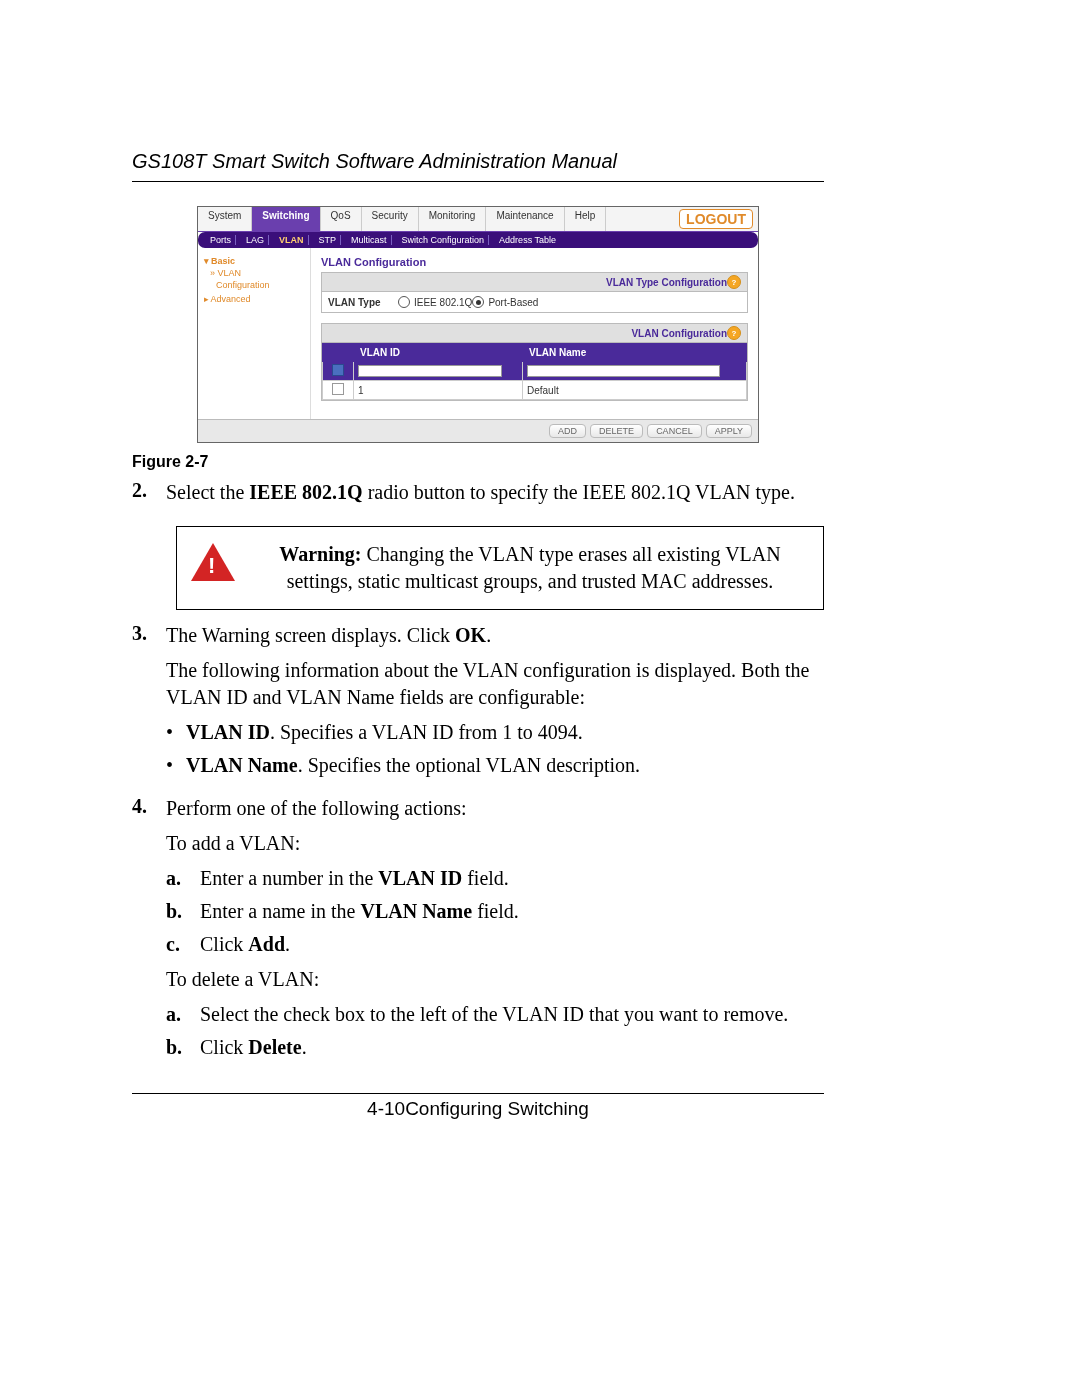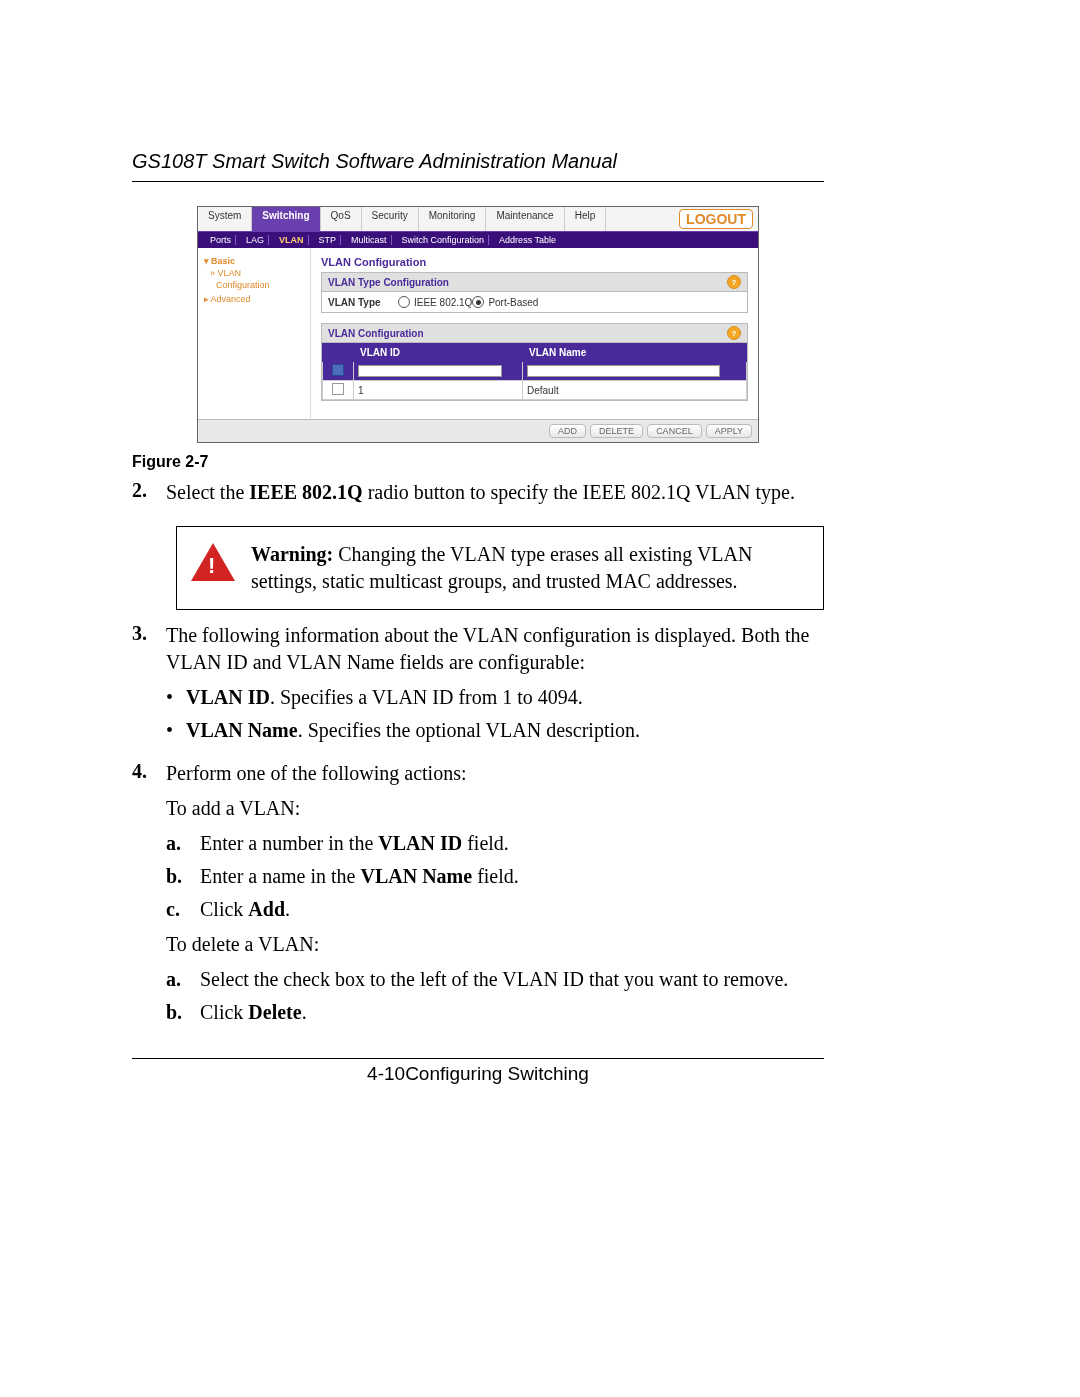--- a/index.html
+++ b/index.html
@@ -63,20 +63,21 @@
     align-self: center;
     font-weight: bold;
   }
   .subtabs {
     background: #3a0f7a;
     color: #fff;
     font-size: 9px;
     padding: 3px 8px;
     display: flex;
     gap: 6px;
+    border-radius: 7px;
   }
   .subtabs span { padding: 0 4px; border-right: 1px solid #7a5fc0;}
   .subtabs span:last-child { border-right: none; }
   .subtabs .sel { color: #ffd070; font-weight: bold;}
   .body-area {
     display: flex;
     background: #fff;
     min-height: 145px;
   }
   .side {
@@ -101,21 +102,21 @@
   }
   .box {
     border: 1px solid #bbb;
     margin-bottom: 10px;
   }
   .box-head {
     background: #e0e0e0;
     border-bottom: 1px solid #bbb;
     padding: 2px 6px;
     display: flex;
-    justify-content: space-between;
+    justify-content: flex-end;
     align-items: center;
   }
   .box-head .t { color: #4a2a9a; font-weight: bold; font-size: 10px;}
   .help-icon {
     width: 12px; height: 12px; border-radius: 50%;
     background: #f5a623; color: #fff; display: inline-flex;
     align-items: center; justify-content: center; font-size: 8px; font-weight: bold;
     border: 1px solid #d48f1a;
   }
   .typerow {
@@ -160,21 +161,21 @@
     font-size: 16px; margin: 10px 0 8px 0;
   }
   
   .doc ol.main { list-style: none; padding: 0; margin: 0; font-size: 20px;}
   .doc ol.main > li { display: flex; gap: 12px; margin-bottom: 8px;}
   .doc ol.main > li > .num { width: 22px; font-weight: bold; flex-shrink: 0;}
   .doc ol.main > li > .body { flex: 1;}
   .doc .body p { margin: 0 0 8px 0; line-height: 1.35;}
   .warn {
     border: 1.5px solid #000; margin: 12px 0 12px 44px; padding: 14px 14px;
-    display: flex; gap: 16px; align-items: flex-start;
+    display: flex; gap: 16px; align-items: flex-start; text-align: center;
   }
   .warn-icon {
     width: 0; height: 0;
     border-left: 22px solid transparent;
     border-right: 22px solid transparent;
     border-bottom: 38px solid #d32424;
     position: relative; top: 2px;
   }
   .warn-icon::after {
     content: "!"; position: absolute; left: -5px; top: 10px;
@@ -311,20 +312,21 @@
       <div class="warn-icon"></div>
       <div class="warn-text">
         <b>Warning:</b><span> Changing the VLAN type erases all existing VLAN settings, static multicast groups, and trusted MAC addresses.</span>
       </div>
     </div>
 
     <ol class="main">
       <li>
         <div class="num">3.</div>
         <div class="body">
+          <p><span>The Warning screen displays. Click </span><b>OK</b><span>.</span></p>
           <p>The following information about the VLAN configuration is displayed. Both the VLAN ID and VLAN Name fields are configurable:</p>
           <ul class="bulleted">
             <li><b>VLAN ID</b><span>. Specifies a VLAN ID from 1 to 4094.</span></li>
             <li><b>VLAN Name</b><span>. Specifies the optional VLAN description.</span></li>
           </ul>
         </div>
       </li>
       <li>
         <div class="num">4.</div>
         <div class="body">

